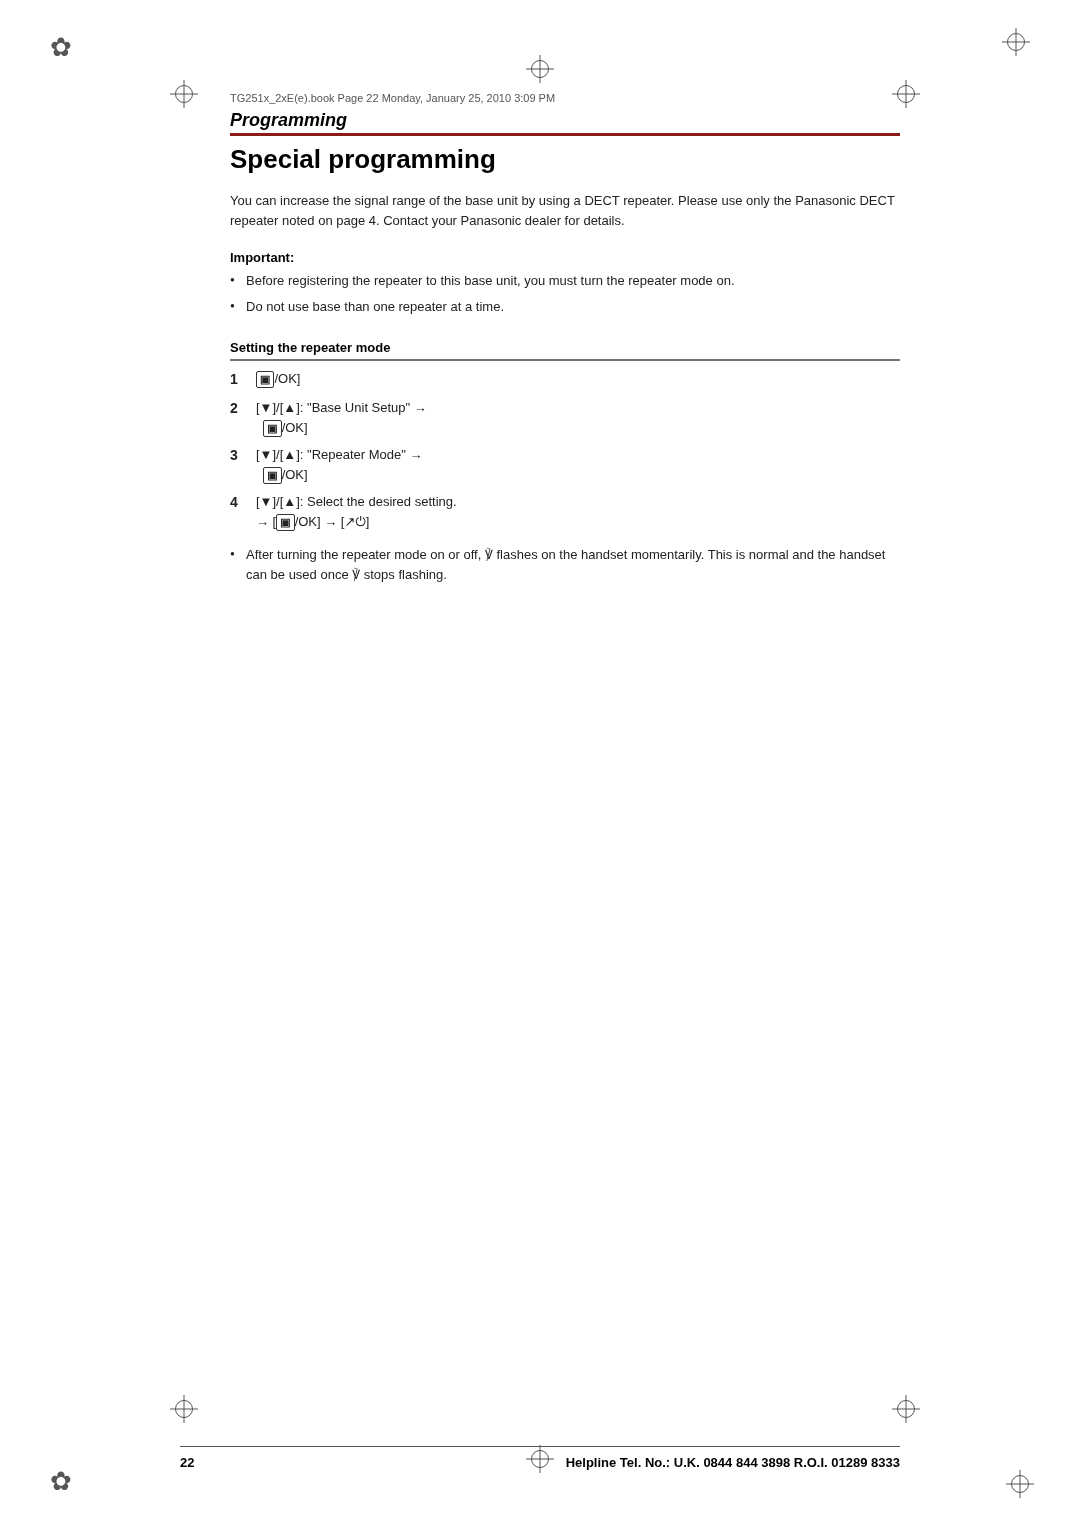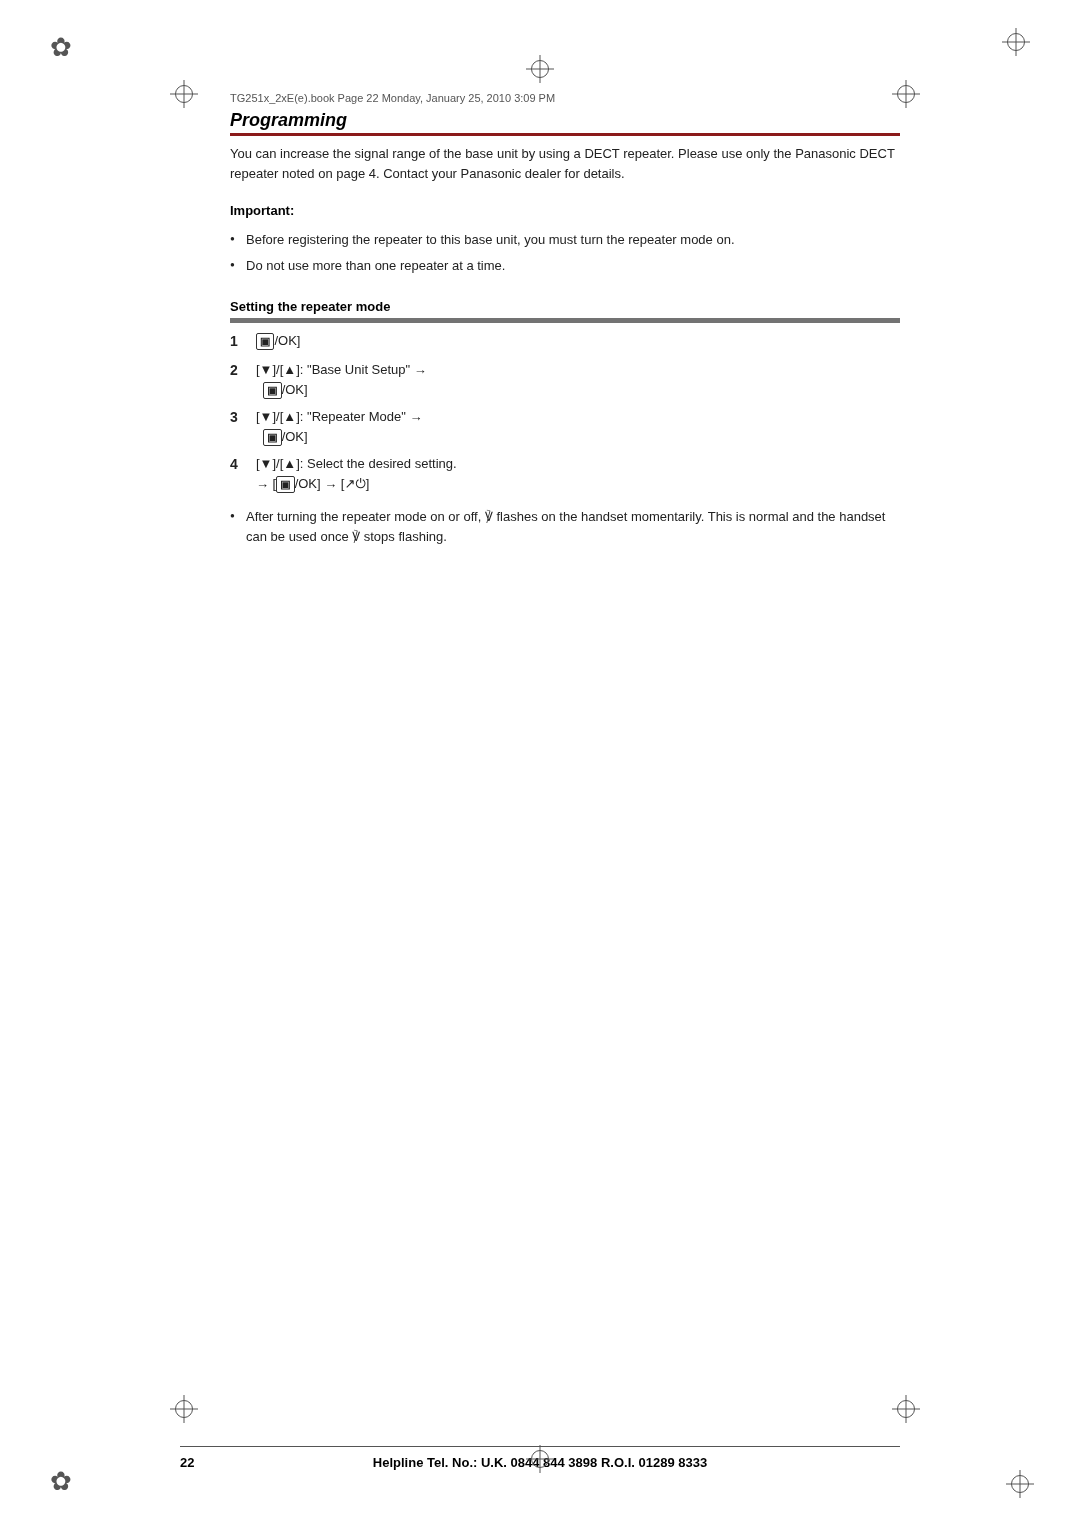--- a/index.html
+++ b/index.html
@@ -100,21 +100,21 @@
       font-size: 13px;
       color: #222;
       line-height: 1.5;
       margin-bottom: 20px;
     }
 
     .important-label {
       font-size: 13px;
       font-weight: bold;
       color: #000;
-      margin-bottom: 12px;
+      margin-bottom: 6px;
     }
 
     .bullet-list {
       list-style: none;
       padding: 0;
       margin-bottom: 24px;
     }
 
     .bullet-list li {
       font-size: 13px;
@@ -132,21 +132,21 @@
       top: 0;
       font-size: 8px;
       line-height: 2.2;
     }
 
     .setting-subtitle {
       font-size: 13px;
       font-weight: bold;
       color: #000;
       margin-bottom: 8px;
-      border-bottom: 5px solid #737373;
+      border-bottom: 2px solid #737373;
       padding-bottom: 4px;
     }
 
     .step-list {
       list-style: none;
       padding: 0;
       margin-bottom: 14px;
     }
 
     .step-list li {
@@ -209,21 +209,21 @@
     }
 
     
     .footer {
       position: absolute;
       bottom: 58px;
       left: 180px;
       right: 180px;
       display: flex;
       align-items: center;
-      justify-content: center;
+      justify-content: flex-end;
       border-top: 1px solid #555;
       padding-top: 8px;
     }
 
     .page-num {
       font-size: 13px;
       font-weight: bold;
       color: #000;
       position: absolute;
       left: 0;
@@ -281,29 +281,30 @@
   <div style="position:absolute; top:92px; left:230px; right:180px;">
     <div class="top-file-info">TG251x_2xE(e).book  Page 22  Monday, January 25, 2010  3:09 PM</div>
   </div>
 
   <div class="content">
 
     <div class="programming-header">Programming</div>
 
     <div class="section-divider"></div>
 
+    <div class="section-title">Special programming</div>
 
 
     <div class="body-text">You can increase the signal range of the base unit by using a DECT repeater. Please use only the Panasonic DECT repeater noted on page 4. Contact your Panasonic dealer for details.</div>
 
     <div class="important-label">Important:</div>
 
     <ul class="bullet-list">
       <li>Before registering the repeater to this base unit, you must turn the repeater mode on.</li>
-      <li>Do not use more than one repeater at a time.</li>
+      <li>Do not use base than one repeater at a time.</li>
     </ul>
 
     <div class="setting-subtitle">Setting the repeater mode</div>
 
     <ol class="step-list">
       <li>
         <span class="step-num">1</span>
         <span class="step-content">
           <span class="bracket-sym">▣</span>/OK]
         </span>

